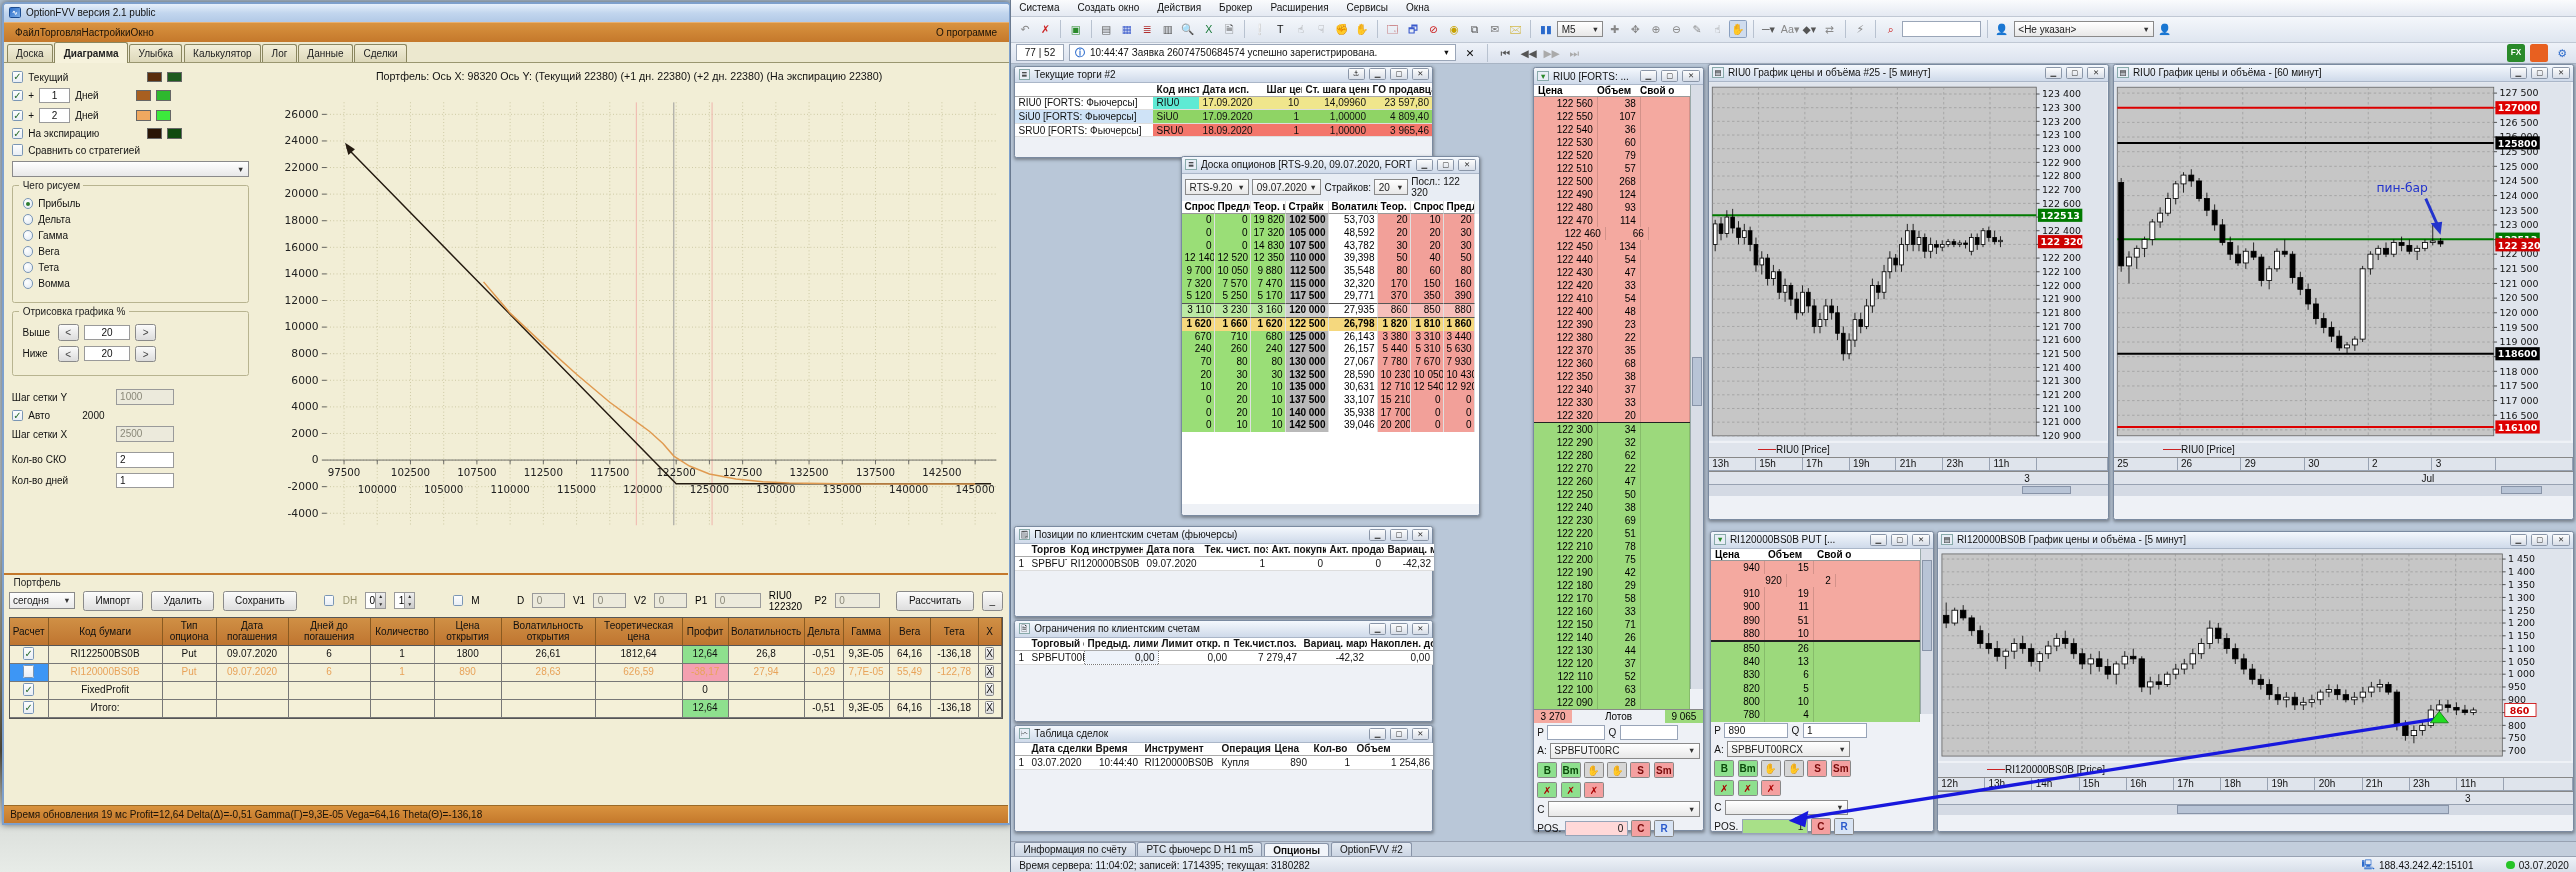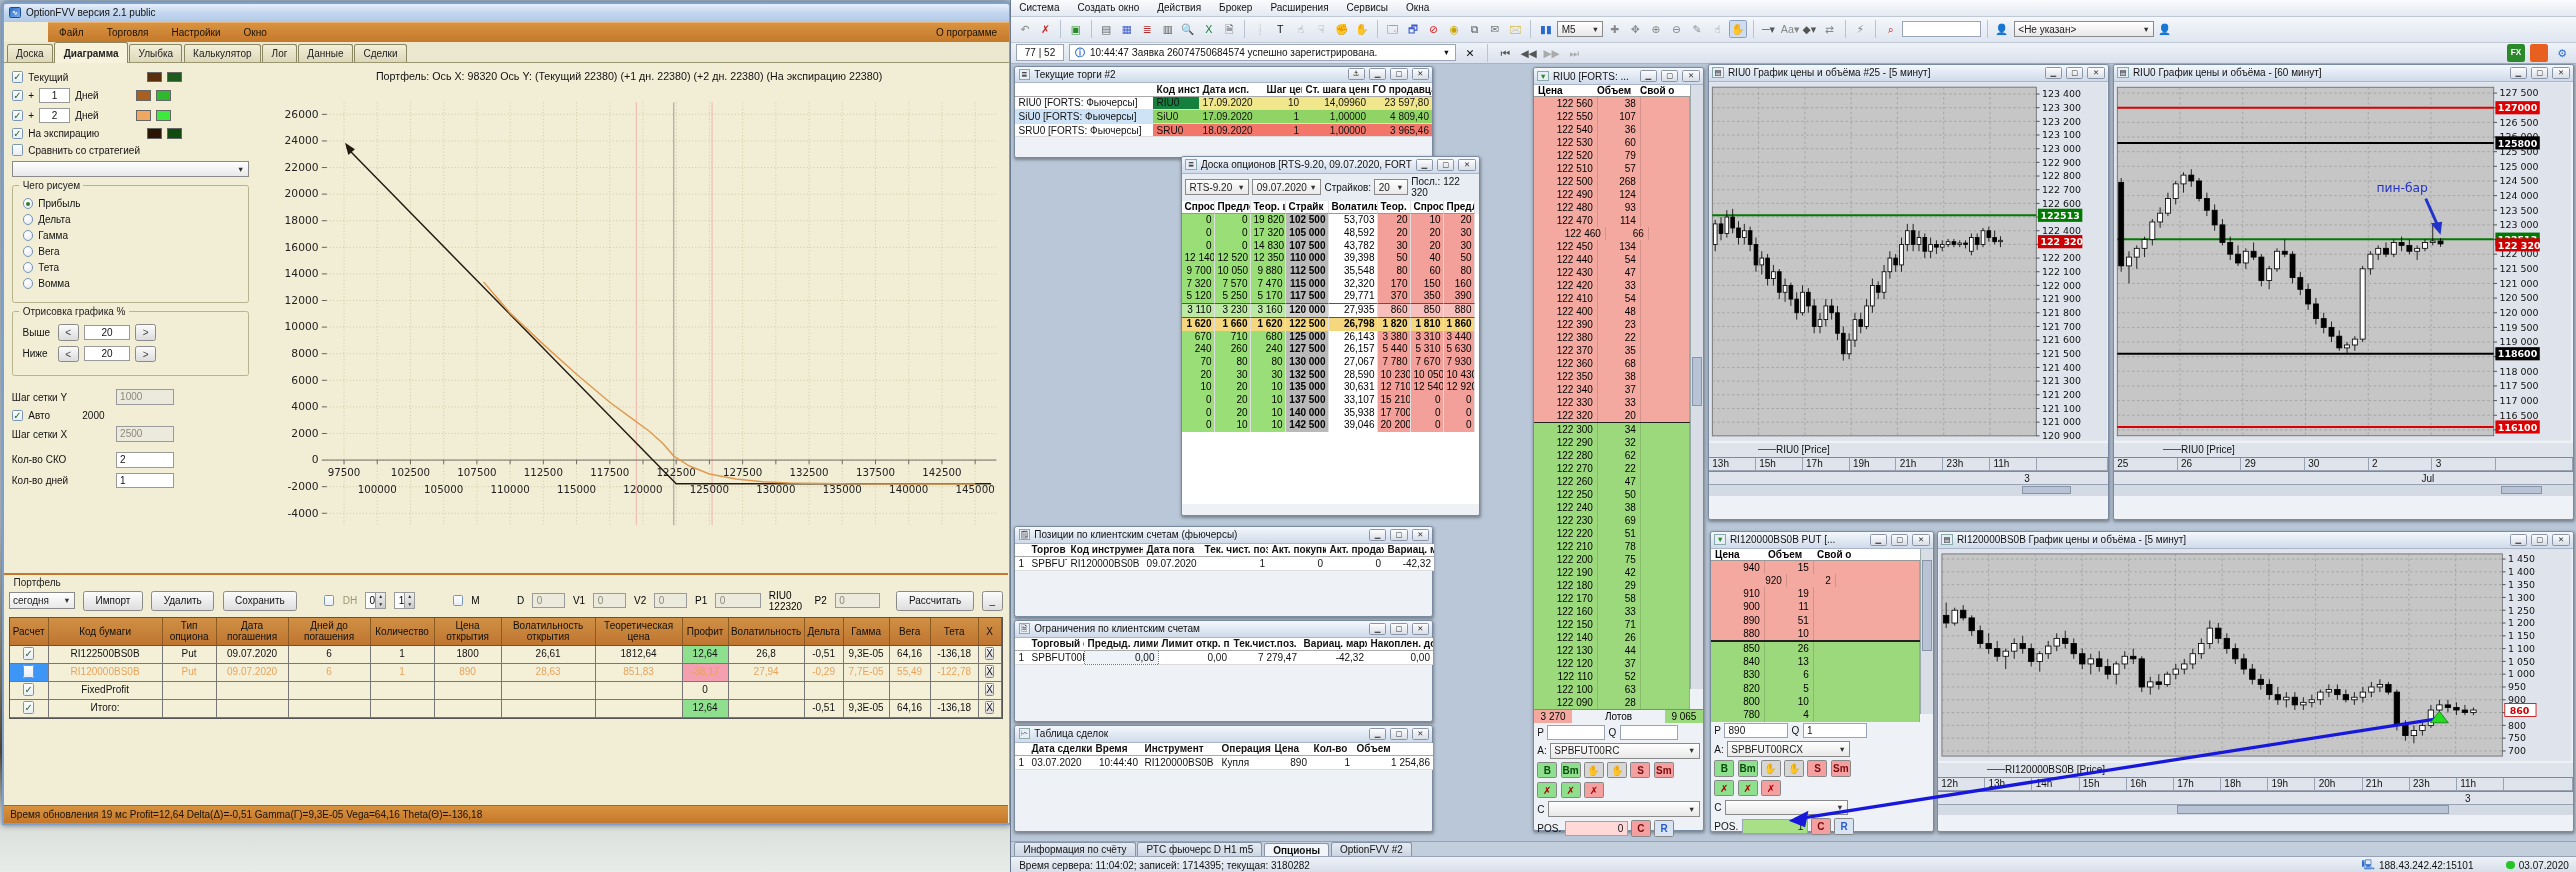--- a/index.html
+++ b/index.html
@@ -4,21 +4,21 @@
 <style>
   * { box-sizing: border-box; margin:0; padding:0; }
   html,body { width:2576px; height:873px; overflow:hidden; font-family:"Liberation Sans","DejaVu Sans",sans-serif; font-size:10px; }
   body { background: linear-gradient(180deg,#aebfd0 0%,#c3ccd2 60%,#8a8468 78%,#5a5240 86%,#d8dcd8 93%,#e8ece8 100%); position:relative; }
   .abs { position:absolute; }
 
   
   #ofv { left:1.6px; top:1.6px; width:1009px; height:823px; background:#f2eed6; border:2.5px solid #7ea0cc; border-radius:5px 5px 0 0; box-shadow:0 0 6.6px rgba(0,0,0,.5); }
   #ofv-title { height:18px; background:linear-gradient(180deg,#e7f0fb,#c2d6ee 50%,#b2c9e6); border-radius:2.5px 2.5px 0 0; display:flex; align-items:center; padding:0 5px; gap:5px; font-size:10px; color:#111; }
   .ofv-ico { width:12.3px; height:11.5px; background:linear-gradient(135deg,#2b6cc8,#7db0ea); border:0.8px solid #1c4c90; border-radius:1.6px; color:#fff; font-size:7.4px; line-height:10px; text-align:center; font-weight:bold; }
-  #ofv-menu { height:20px; background:linear-gradient(180deg,#d9933f,#c4782b); display:flex; align-items:center; padding:0 11.5px; gap:23px; color:#1a1208; border-top:0.8px solid #e8b070;margin-left:44px; }
+  #ofv-menu { height:20px; background:linear-gradient(180deg,#d9933f,#c4782b); display:flex; align-items:center; padding:0 11.5px; color:#1a1208; border-top:0.8px solid #e8b070; }
   #ofv-menu .sp { flex:1; }
   #ofv-tabs { height:21.4px; display:flex; align-items:flex-end; padding-left:3.3px; background:#ece8cf; border-bottom:0.8px solid #9a9670; }
   .ofv-tab { padding:2.5px 8.2px 3.3px; border:0.8px solid #8a865f; border-bottom:none; background:linear-gradient(180deg,#f2eed8,#ddd8ba); margin-right:1.6px; border-radius:2.5px 2.5px 0 0; color:#222; }
   .ofv-tab.on { background:#f6f2dc; font-weight:bold; padding-top:5px; position:relative; top:0.8px; }
   #ofv-body { position:relative; height:508px; }
   .panel { position:absolute; left:6.6px; top:3.3px; width:240px; }
   .row { display:flex; align-items:center; gap:5px; margin:5px 1.6px; color:#111; }
   .cb { width:11.5px; height:11.5px; border:0.8px solid #7a96b5; background:linear-gradient(180deg,#fdfdfd,#e9eef5); color:#2a6b2a; font-weight:bold; font-size:10px; line-height:10px; text-align:center; border-radius:1.6px; }
   .cb.off { color:transparent; }
   .sw { width:15px; height:10.7px; border:0.8px solid #666; }
@@ -437,21 +437,21 @@
         <div class="c ">-136,18</div>
         <div class="c"><span class="xbtn">X</span></div>
         <div class="c selblue"><span class="cb off" style="margin:0 auto">✓</span></div>
         <div class="c orange">RI120000BS0B</div>
         <div class="c orange">Put</div>
         <div class="c orange">09.07.2020</div>
         <div class="c orange">6</div>
         <div class="c orange">1</div>
         <div class="c orange">890</div>
         <div class="c orange">28,63</div>
-        <div class="c orange">851,83</div>
+        <div class="c orange">626,59</div>
         <div class="c orange pink">-38,17</div>
         <div class="c orange">27,94</div>
         <div class="c orange">-0,29</div>
         <div class="c orange">7,7E-05</div>
         <div class="c orange">55,49</div>
         <div class="c orange">-122,78</div>
         <div class="c"><span class="xbtn">X</span></div>
         <div class="c "><span class="cb " style="margin:0 auto">✓</span></div>
         <div class="c ">FixedProfit</div>
         <div class="c "></div>
@@ -601,21 +601,21 @@
             <tr>
               <th></th>
               <th>Код инструме</th>
               <th>Дата исп.</th>
               <th>Шаг цен</th>
               <th>Ст. шага цены</th>
               <th>ГО продавца</th>
             </tr>
         <tr>
               <td>RIU0 [FORTS: Фьючерсы]</td>
-              <td style="background:#15803d">RIU0</td>
+              <td style="background:#5eead4">RIU0</td>
               <td style="background:#f0e68c">17.09.2020</td>
               <td style="background:#f0e68c" class="num">10</td>
               <td style="background:#f0e68c" class="num">14,09960</td>
               <td style="background:#f0e68c" class="num">23 597,80</td>
             </tr>
         <tr>
               <td style="background:#cfe3f7">SiU0 [FORTS: Фьючерсы]</td>
               <td style="background:#8fd465">SiU0</td>
               <td style="background:#8fd465">17.09.2020</td>
               <td style="background:#8fd465" class="num">1</td>

